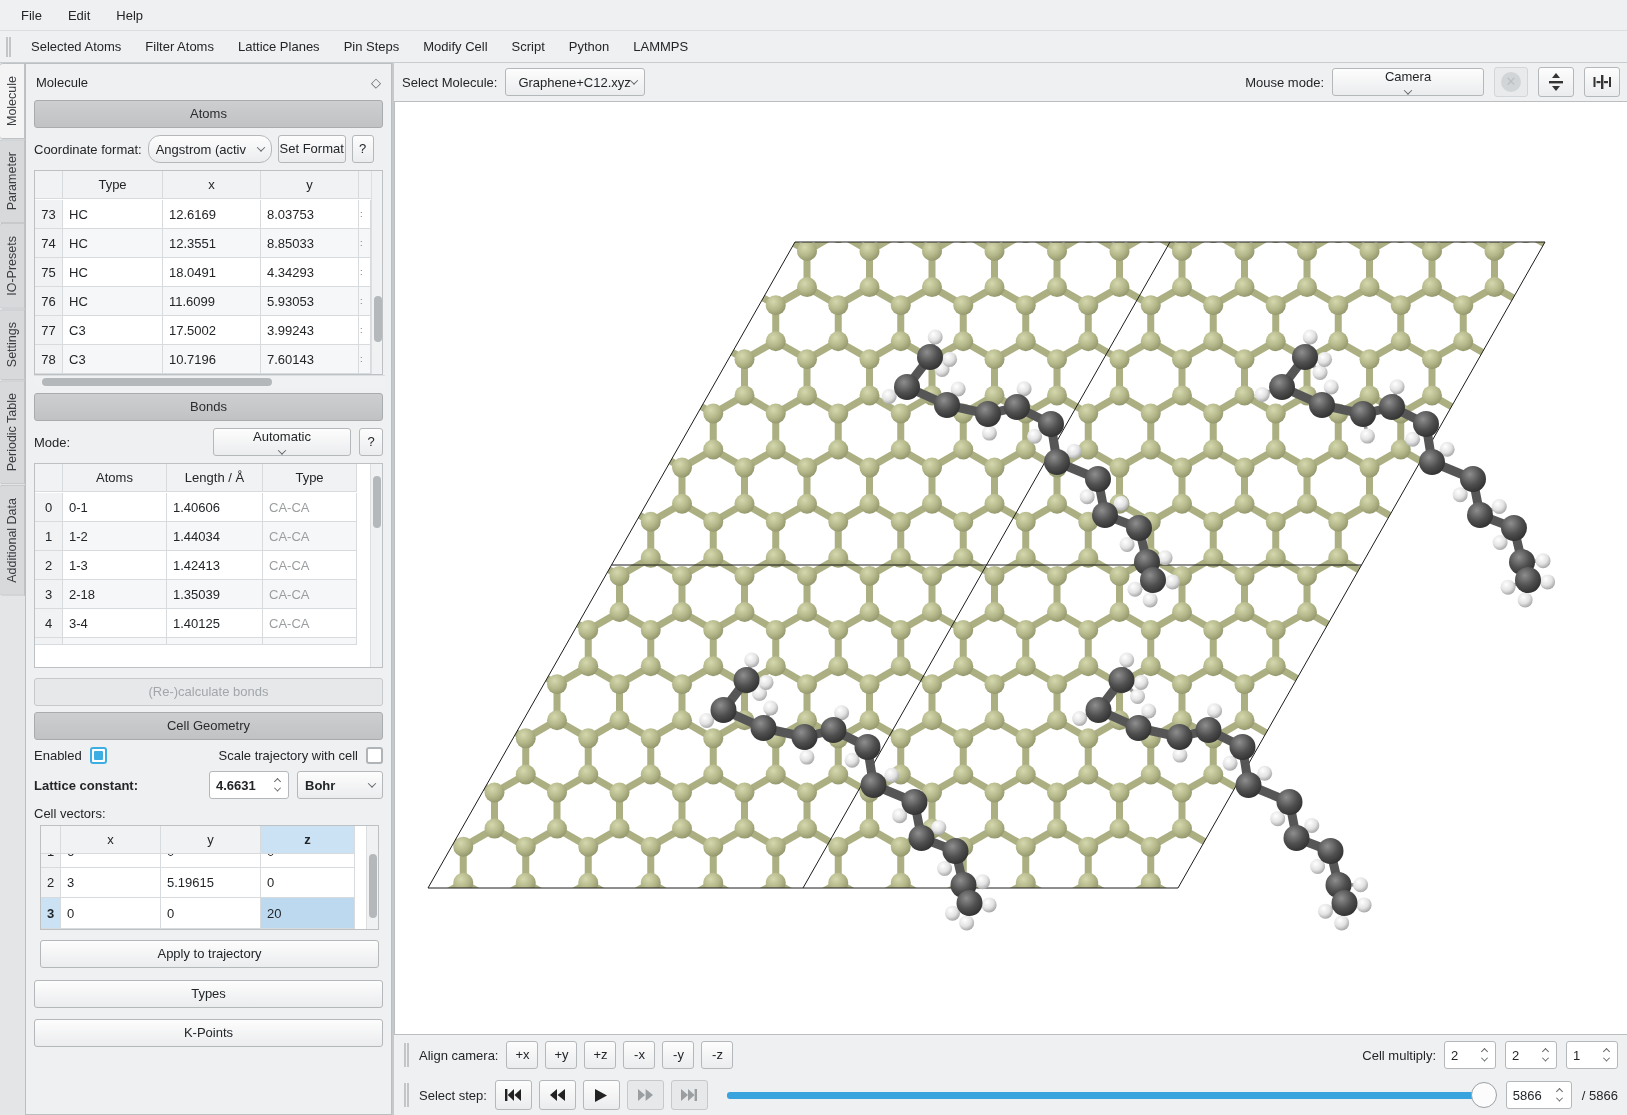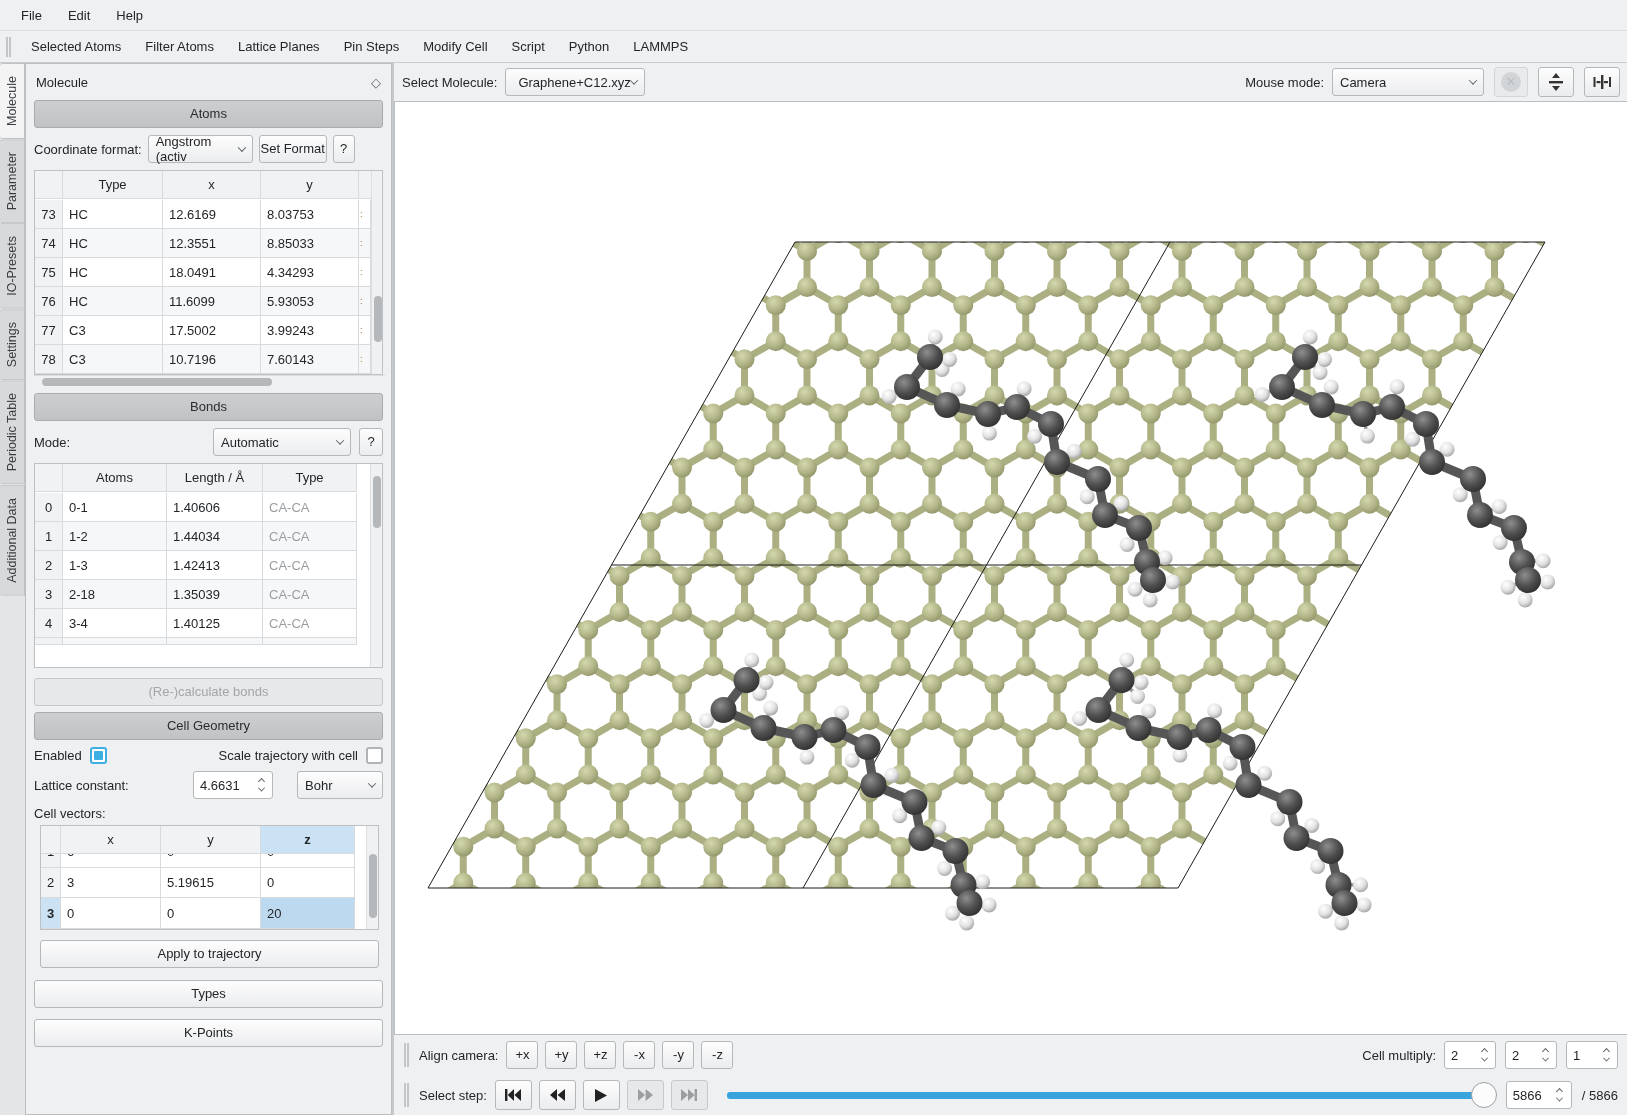--- a/index.html
+++ b/index.html
@@ -117,21 +117,21 @@
   <div class="panel">
     <div class="panel-title-row">
       <span>Molecule</span>
       <span style="color:#5a5e61;">◇</span>
     </div>
 
     <div class="section-btn">Atoms</div>
 
     <div class="row" style="gap:6px;">
       <span>Coordinate format:</span>
-      <div class="dropdown" style="width:105px;">
+      <div class="dropdown" style="width:124px;border-radius:12px;">
         <span>Angstrom (activ</span>
         <span class="chev down"></span>
       </div>
       <div class="btn" style="width:68px;height:28px;line-height:26px;">Set Format</div>
       <div class="btn" style="width:22px;height:28px;line-height:26px;">?</div>
     </div>
 
     <div class="tframe">
       <div class="tgrid" style="grid-template-columns:28px 100px 98px 98px 12px; grid-auto-rows:29px; flex:1;">
         <div class="cell head" style="height:28px;"></div>
@@ -182,21 +182,21 @@
     </div>
     <div class="hscroll" style="width:351px;">
       <div class="hthumb" style="left:8px;width:230px;"></div>
     </div>
 
     <div class="section-btn">Bonds</div>
 
     <div class="row">
       <span>Mode:</span>
       <div style="flex:1"></div>
-      <div class="dropdown" style="width:138px;margin-right:8px;">
+      <div class="dropdown" style="width:138px;margin-right:8px;flex-direction:column;">
         <span>Automatic</span>
         <span class="chev down"></span>
       </div>
       <div class="btn" style="width:24px;height:28px;line-height:26px;">?</div>
     </div>
 
     <div class="tframe">
       <div class="tgrid" style="grid-template-columns:28px 104px 96px 94px; grid-auto-rows:29px; flex:1;">
         <div class="cell head" style="height:28px;"></div>
         <div class="cell head" style="height:28px;">Atoms</div>
@@ -243,21 +243,21 @@
     <div class="section-btn">Cell Geometry</div>
 
     <div class="row" style="gap:8px;">
       <span>Enabled</span>
       <span class="cb checked"></span>
       <div style="flex:1"></div>
       <span>Scale trajectory with cell</span>
       <span class="cb"></span>
     </div>
 
-    <div class="row" style="gap:24px;">
+    <div class="row" style="gap:8px;font-weight:bold;">
       <span>Lattice constant:</span>
       <div style="flex:1"></div>
       <div class="spin" style="width:80px;">
         <span class="val">4.6631</span>
         <span class="arrows">
             <span class="chev up"></span>
             <span class="chev down"></span>
           </span>
       </div>
       <div class="dropdown" style="width:86px;">
@@ -315,21 +315,21 @@
 
   <div class="main">
     <div class="viewbar">
       <span class="lbl">Select Molecule:</span>
       <div class="dropdown" style="width:140px;padding-left:12px;">
         <span>Graphene+C12.xyz</span>
         <span class="chev down"></span>
       </div>
       <div style="flex:1"></div>
       <span class="lbl">Mouse mode:</span>
-      <div class="dropdown" style="width:152px;margin-right:10px;">
+      <div class="dropdown" style="width:152px;margin-right:10px;flex-direction:column;">
         <span>Camera</span>
         <span class="chev down"></span>
       </div>
       <div class="roundx" style="margin-right:10px;">
         <span class="circ">✕</span>
       </div>
       <div class="btn iconbtn" style="margin-right:10px;">
         <svg class="icon" width="18" height="18" viewBox="0 0 18 18">
           <polygon points="9,0 13,5 5,5" fill="#333"></polygon>
             <rect x="2" y="8" width="14" height="2.4" fill="#333"></rect>

